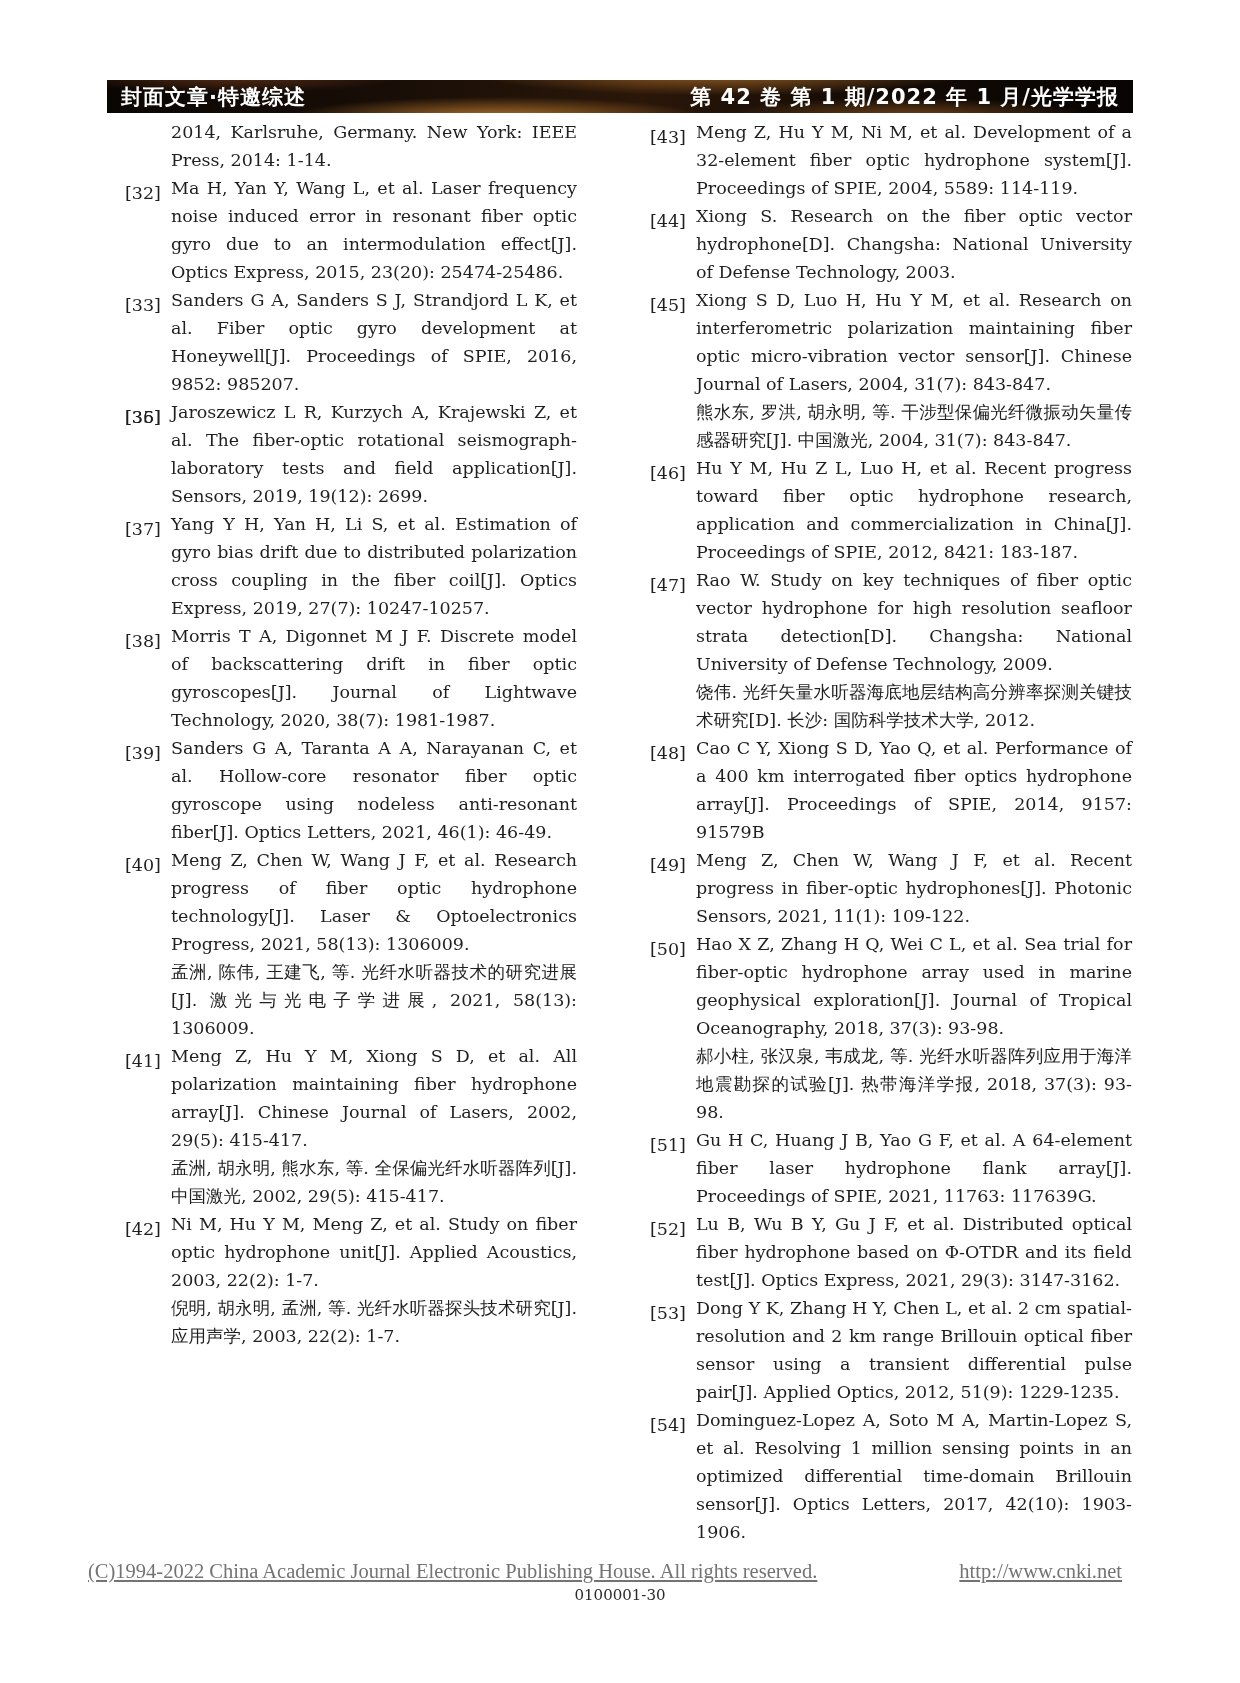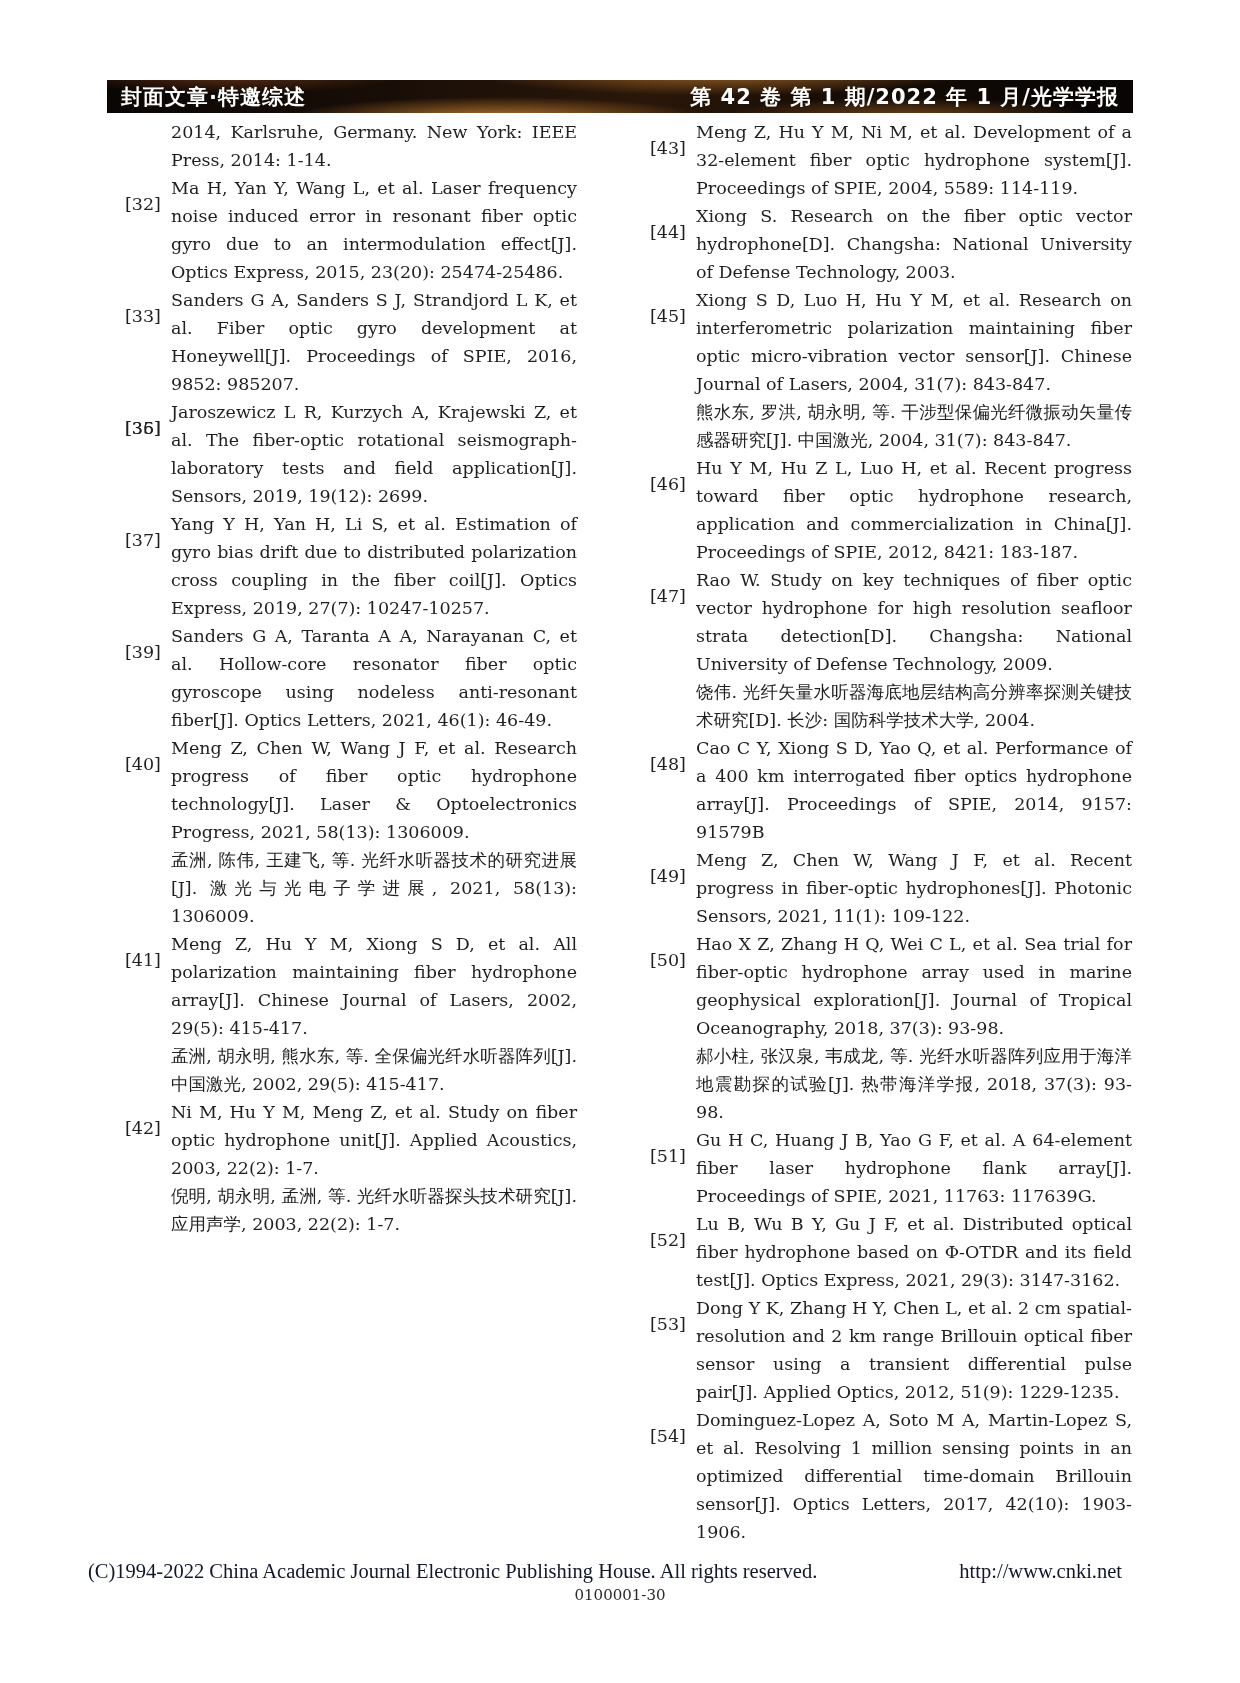--- a/index.html
+++ b/index.html
@@ -23,27 +23,28 @@
     font-family:"DejaVu Sans","Liberation Sans",sans-serif;
     font-weight:bold; font-size:21px; letter-spacing:1px;
   }
   .col {
     position:absolute; top:118px;
     font-size:17.5px; line-height:28px;
   }
   .col-left  { left:125px; width:452px; }
   .col-right { left:650px; width:482px; }
   .ref { position:relative; padding-left:46px; }
-  .ref-num { position:absolute; left:0; top:16px; }
+  .ref-num { position:absolute; left:0; top:5px; }
   .ref p { margin:0; text-align:justify; }
   .footer-line {
     position:absolute; left:88px; top:1560px; width:1034px;
     display:flex; justify-content:space-between; align-items:baseline;
-    color:#0f172a; font-size:20.5px;
+    color:#737373; font-size:20.5px;
     font-family:"Liberation Serif","DejaVu Serif",serif;
+    text-decoration:underline;
   }
   .page-num {
     position:absolute; left:0; top:1586px; width:1240px;
     text-align:center; color:#2a2a2a; font-size:15px;
     font-family:"DejaVu Serif","Liberation Serif",serif;
   }
 </style>
 </head>
 <body>
 
@@ -84,20 +85,25 @@
     <p class="ref-en">Jaroszewicz L R, Kurzych A, Krajewski Z, et al. The fiber-optic rotational seismograph-laboratory tests and field application[J]. Sensors, 2019, 19(12): 2699.</p>
 
   </div>
 
   <div class="ref">
     <span class="ref-num">[37]</span>
     <p class="ref-en">Yang Y H, Yan H, Li S, et al. Estimation of gyro bias drift due to distributed polarization cross coupling in the fiber coil[J]. Optics Express, 2019, 27(7): 10247-10257.</p>
 
   </div>
 
+  <div class="ref">
+    <span class="ref-num">[38]</span>
+    <p class="ref-en">Morris T A, Digonnet M J F. Discrete model of backscattering drift in fiber optic gyroscopes[J]. Journal of Lightwave Technology, 2020, 38(7): 1981-1987.</p>
+
+  </div>
 
   <div class="ref">
     <span class="ref-num">[39]</span>
     <p class="ref-en">Sanders G A, Taranta A A, Narayanan C, et al. Hollow-core resonator fiber optic gyroscope using nodeless anti-resonant fiber[J]. Optics Letters, 2021, 46(1): 46-49.</p>
 
   </div>
 
   <div class="ref">
     <span class="ref-num">[40]</span>
     <p class="ref-en">Meng Z, Chen W, Wang J F, et al. Research progress of fiber optic hydrophone technology[J]. Laser &amp; Optoelectronics Progress, 2021, 58(13): 1306009.</p>
@@ -137,21 +143,21 @@
 
   <div class="ref">
     <span class="ref-num">[46]</span>
     <p class="ref-en">Hu Y M, Hu Z L, Luo H, et al. Recent progress toward fiber optic hydrophone research, application and commercialization in China[J]. Proceedings of SPIE, 2012, 8421: 183-187.</p>
 
   </div>
 
   <div class="ref">
     <span class="ref-num">[47]</span>
     <p class="ref-en">Rao W. Study on key techniques of fiber optic vector hydrophone for high resolution seafloor strata detection[D]. Changsha: National University of Defense Technology, 2009.</p>
-    <p class="ref-zh">饶伟. 光纤矢量水听器海底地层结构高分辨率探测关键技术研究[D]. 长沙: 国防科学技术大学, 2004.</p>
+    <p class="ref-zh">饶伟. 光纤矢量水听器海底地层结构高分辨率探测关键技术研究[D]. 长沙: 国防科学技术大学, 2012.</p>
   </div>
 
   <div class="ref">
     <span class="ref-num">[48]</span>
     <p class="ref-en">Cao C Y, Xiong S D, Yao Q, et al. Performance of a 400 km interrogated fiber optics hydrophone array[J]. Proceedings of SPIE, 2014, 9157: 91579B</p>
 
   </div>
 
   <div class="ref">
     <span class="ref-num">[49]</span>

